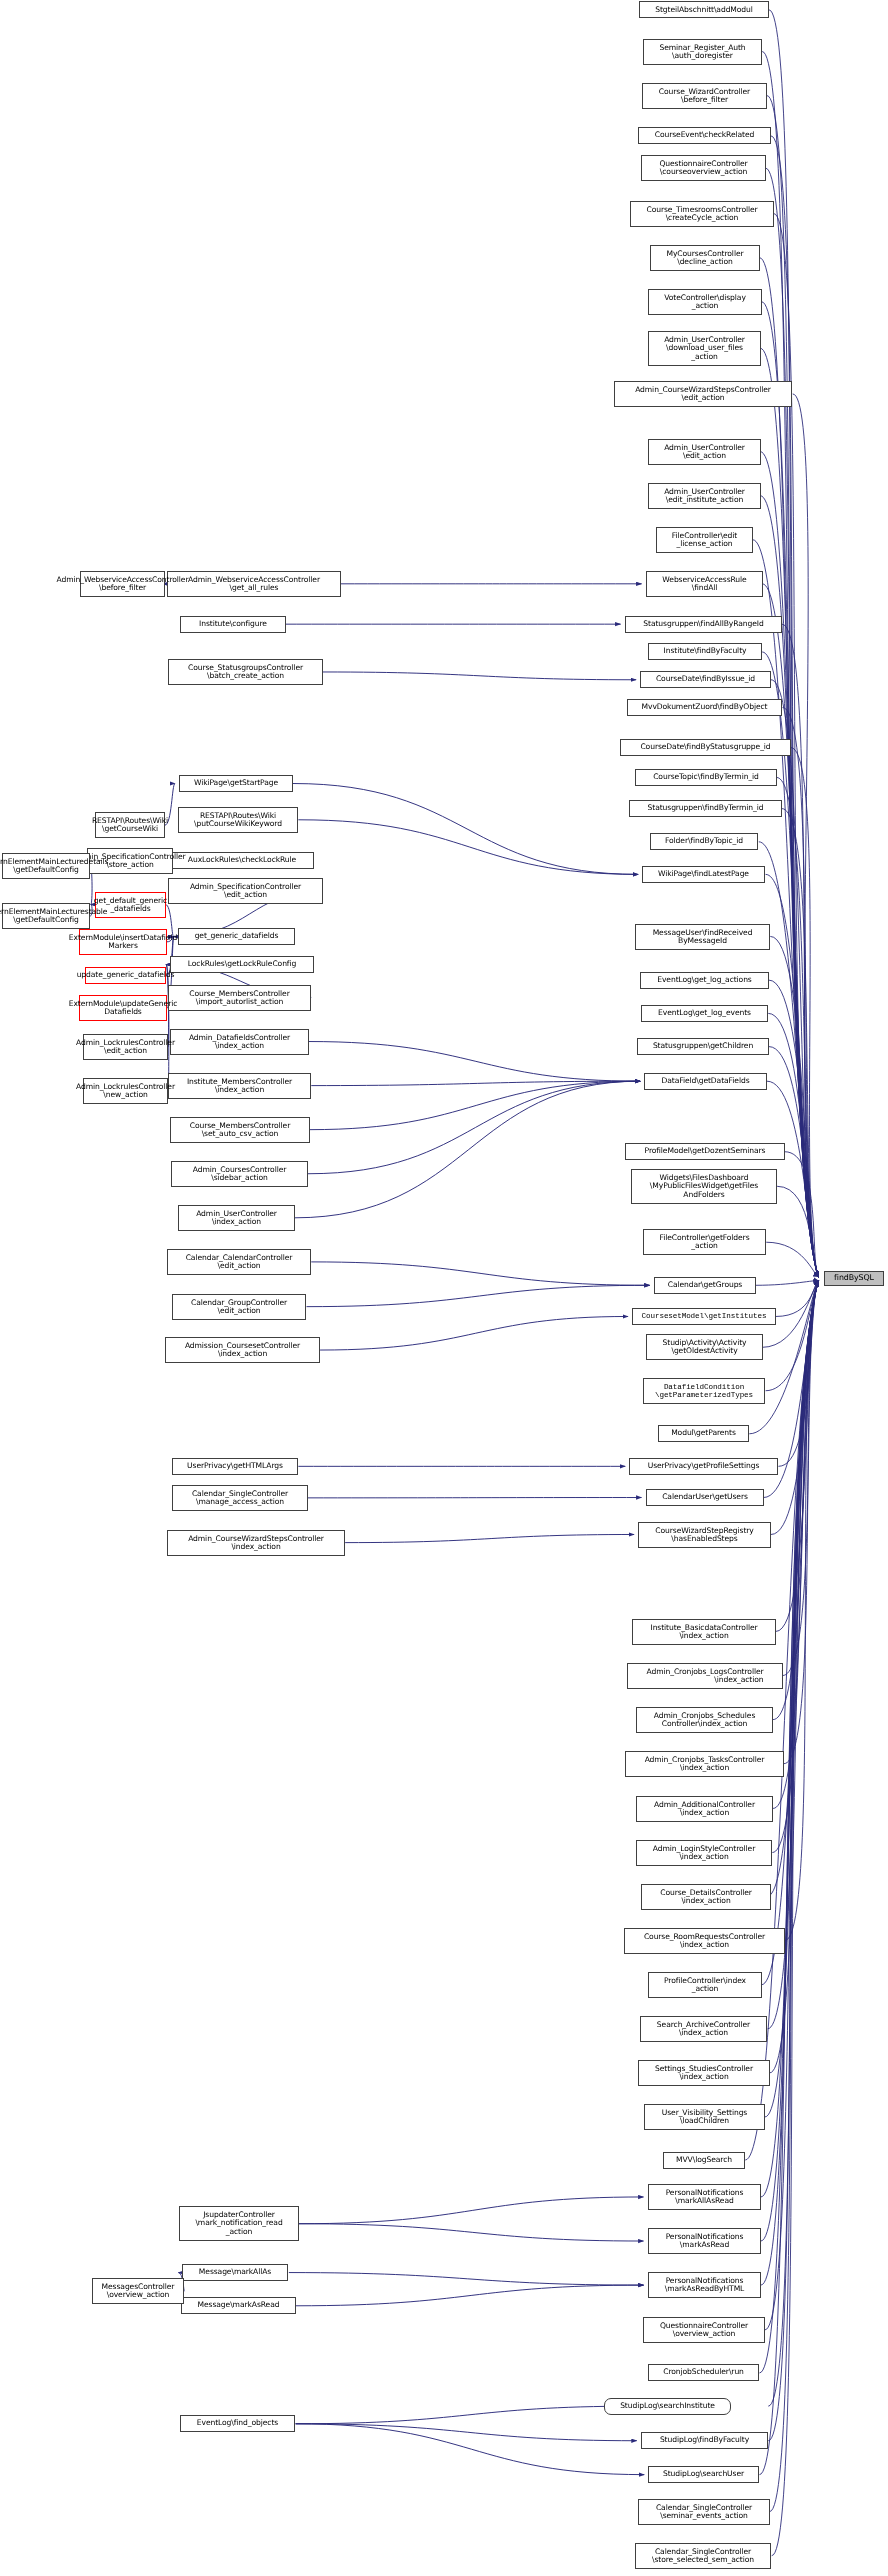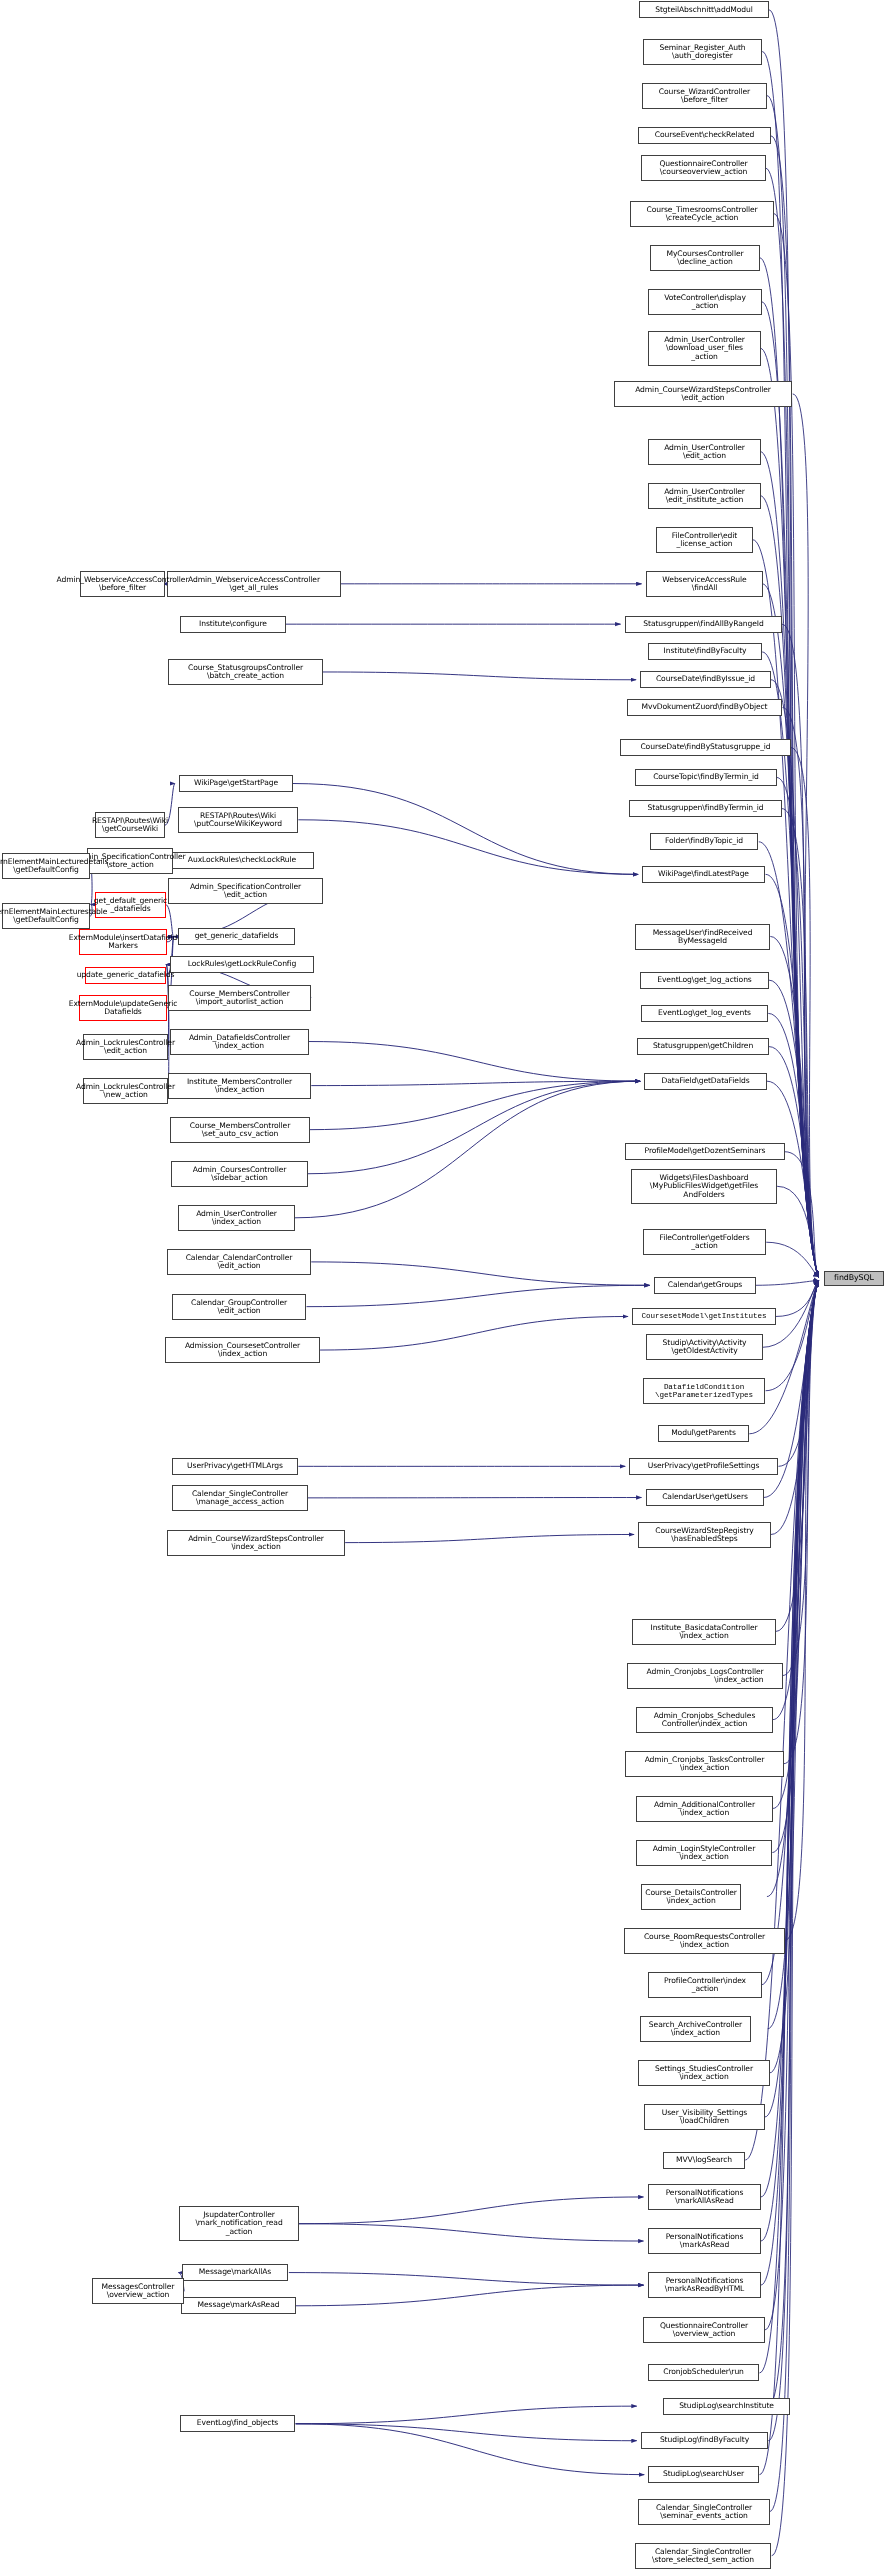--- a/index.html
+++ b/index.html
@@ -231,43 +231,43 @@
     <div class="node" style="left: 627px; top: 1663px; width: 156px; height: 26px; text-align: right;">Admin_Cronjobs_LogsController
 \index_action</div>
     <div class="node" style="left: 636px; top: 1707px; width: 137px; height: 26px;">Admin_Cronjobs_Schedules
 Controller\index_action</div>
     <div class="node" style="left: 625px; top: 1751px; width: 159px; height: 26px;">Admin_Cronjobs_TasksController
 \index_action</div>
     <div class="node" style="left: 636px; top: 1796px; width: 137px; height: 26px;">Admin_AdditionalController
 \index_action</div>
     <div class="node" style="left: 636px; top: 1840px; width: 136px; height: 26px;">Admin_LoginStyleController
 \index_action</div>
-    <div class="node" style="left: 641px; top: 1884px; width: 100px; height: 26px;">Course_DetailsController
+    <div class="node" style="left: 641px; top: 1884px; width: 130px; height: 26px;">Course_DetailsController
 \index_action</div>
     <div class="node" style="left: 624px; top: 1928px; width: 161px; height: 26px;">Course_RoomRequestsController
 \index_action</div>
     <div class="node" style="left: 648px; top: 1972px; width: 114px; height: 26px;">ProfileController\index
 _action</div>
-    <div class="node" style="left: 640px; top: 2016px; width: 111px; height: 26px; text-align: center;">Search_ArchiveController
+    <div class="node" style="left: 640px; top: 2016px; width: 127px; height: 26px; text-align: center;">Search_ArchiveController
 \index_action</div>
     <div class="node" style="left: 638px; top: 2060px; width: 132px; height: 26px;">Settings_StudiesController
 \index_action</div>
     <div class="node" style="left: 644px; top: 2104px; width: 121px; height: 26px;">User_Visibility_Settings
 \loadChildren</div>
     <div class="node" style="left: 663px; top: 2152px; width: 82px; height: 17px;">MVV\logSearch</div>
     <div class="node" style="left: 648px; top: 2184px; width: 113px; height: 26px;">PersonalNotifications
 \markAllAsRead</div>
     <div class="node" style="left: 648px; top: 2228px; width: 113px; height: 26px;">PersonalNotifications
 \markAsRead</div>
     <div class="node" style="left: 648px; top: 2272px; width: 113px; height: 26px;">PersonalNotifications
 \markAsReadByHTML</div>
     <div class="node" style="left: 643px; top: 2317px; width: 122px; height: 26px;">QuestionnaireController
 \overview_action</div>
     <div class="node" style="left: 648px; top: 2364px; width: 111px; height: 17px;">CronjobScheduler\run</div>
-    <div class="node" style="left: 663px; top: 2398px; width: 127px; height: 17px;">StudipLog\searchInstitute</div>
+    <div class="node" style="left: 604px; top: 2398px; width: 127px; height: 17px; border-radius: 7px;">StudipLog\searchInstitute</div>
     <div class="node" style="left: 641px; top: 2432px; width: 127px; height: 17px;">StudipLog\findByFaculty</div>
     <div class="node" style="left: 648px; top: 2466px; width: 111px; height: 17px;">StudipLog\searchUser</div>
     <div class="node" style="left: 638px; top: 2499px; width: 132px; height: 26px;">Calendar_SingleController
 \seminar_events_action</div>
     <div class="node" style="left: 635px; top: 2543px; width: 136px; height: 26px;">Calendar_SingleController
 \store_selected_sem_action</div>
     <div class="node" style="left: 167px; top: 571px; width: 174px; height: 26px;">Admin_WebserviceAccessController
 \get_all_rules</div>
     <div class="node" style="left: 180px; top: 616px; width: 106px; height: 17px;">Institute\configure</div>
     <div class="node" style="left: 168px; top: 659px; width: 155px; height: 26px;">Course_StatusgroupsController

